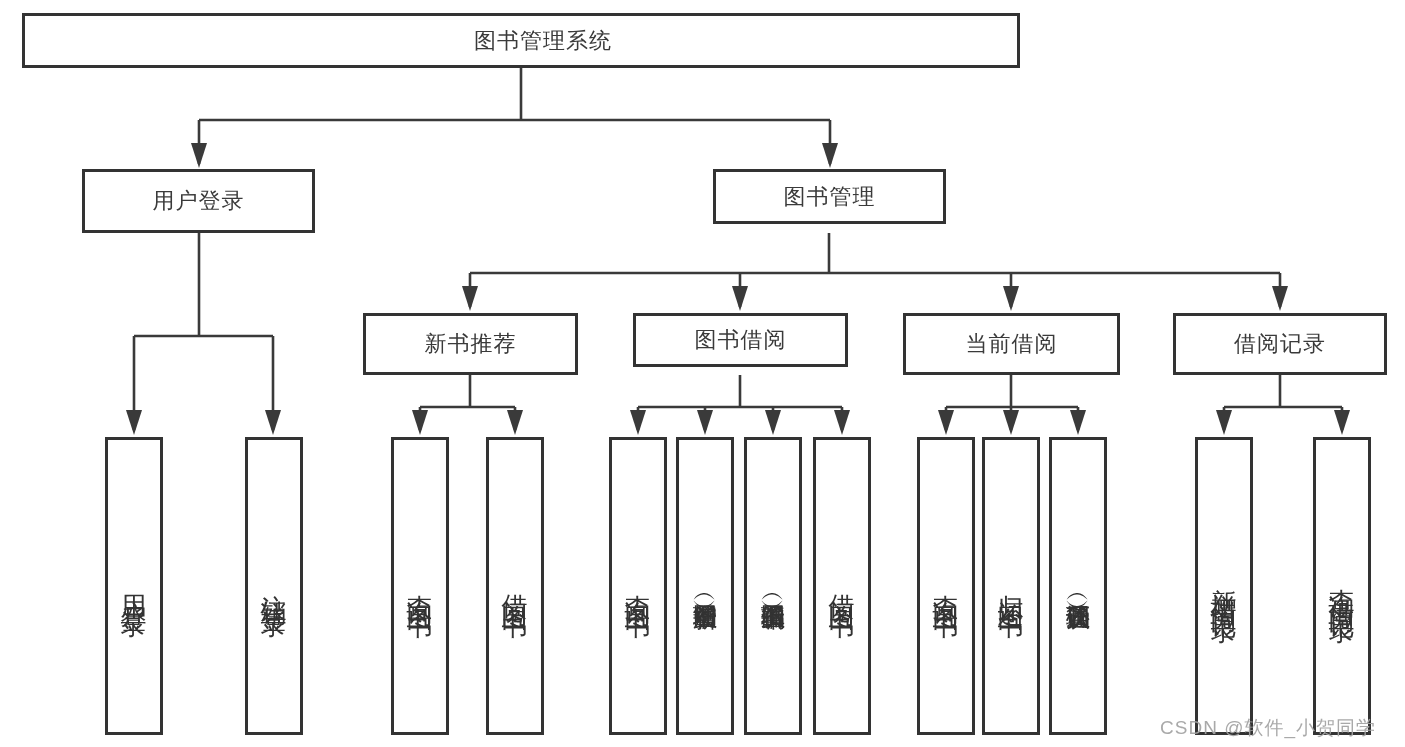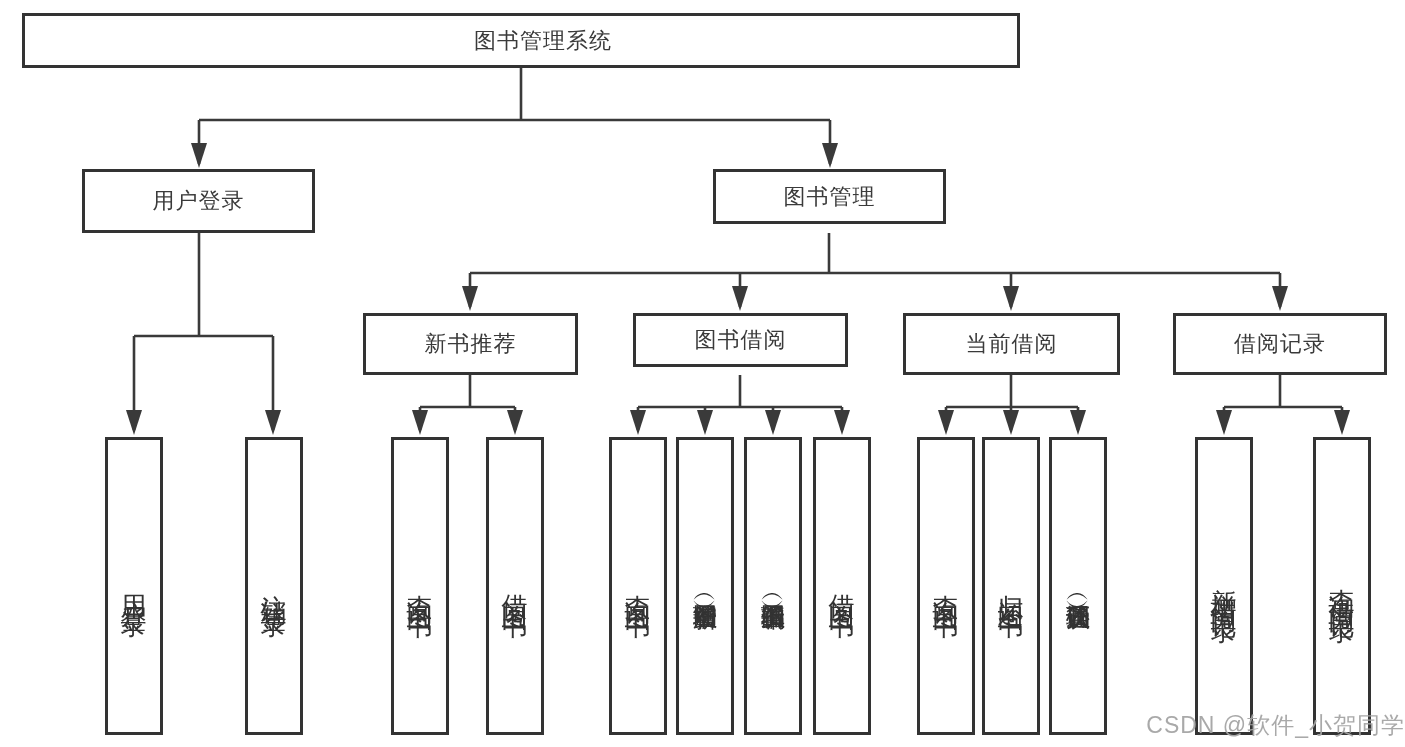--- a/index.html
+++ b/index.html
@@ -43,23 +43,23 @@
     line-height: 1;
     color: #333333;
     white-space: nowrap;
   }
   .v-node.long span {
     font-size: 24px;
     letter-spacing: 0px;
   }
   #watermark {
     position: absolute;
-    right: 0;
+    right: 29px;
     bottom: 6px;
-    font-size: 23px;
+    font-size: 19px;
     color: rgba(164, 164, 164, 0.95);
     letter-spacing: 1px;
     white-space: nowrap;
     pointer-events: none;
     margin-top: 36px;
   }
 </style>
 </head>
 <body>
 

